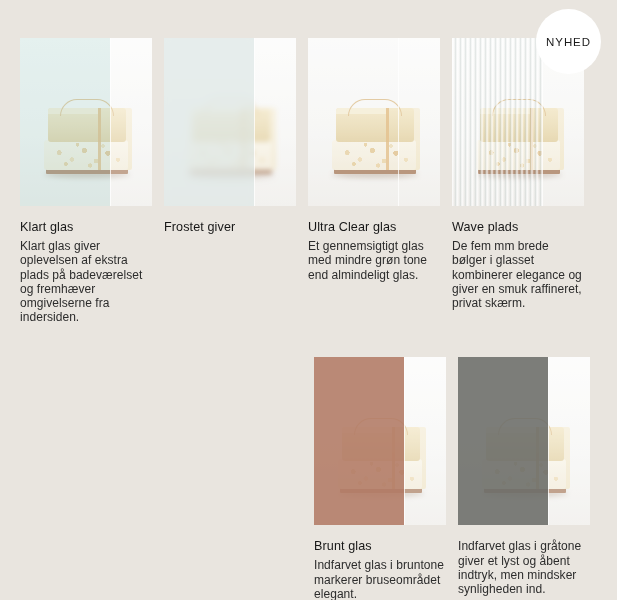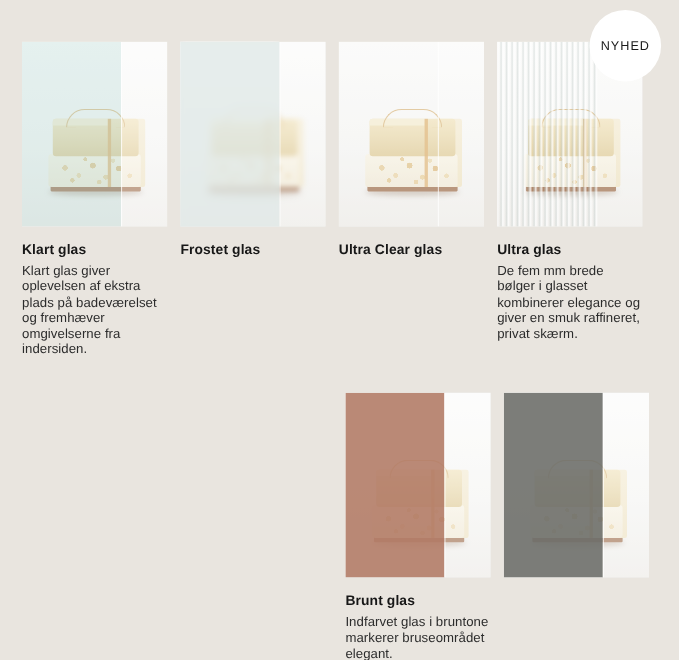--- a/index.html
+++ b/index.html
@@ -225,21 +225,21 @@
     pointer-events: none;
   }
 
   
   .caption {
     margin-top: 14px;
     width: 132px;
   }
   .cap-title {
     font-size: 12.6px;
-    font-weight: bold;
+    font-weight: normal;
     color: #171717;
     line-height: 1.2;
     margin: 0 0 4px 0;
     letter-spacing: 0.1px;
   }
   .cap-body {
     font-size: 12px;
     line-height: 14.2px;
     color: #2c2c2c;
     margin: 0;
@@ -303,21 +303,21 @@
             <div class="string2"></div>
               <div class="string"></div>
           </div>
           <div class="pane pane-left">
               <div class="blurmask"></div>
             </div>
           <div class="pane pane-right"></div>
           <div class="edge"></div>
         </div>
         <div class="caption">
-          <h3 class="cap-title">Frostet glas</h3>
+          <h3 class="cap-title">Frostet giver</h3>
         </div>
       </div>
 
       <div class="card">
         <div class="thumb v-ultra">
           <div class="scene"></div>
           <div class="soap">
             <div class="shadow"></div>
               <div class="board"></div>
             <div class="right-block"></div>
@@ -329,20 +329,21 @@
               </div>
             <div class="string2"></div>
               <div class="string"></div>
           </div>
           <div class="pane pane-left"></div>
           <div class="pane pane-right"></div>
           <div class="edge"></div>
         </div>
         <div class="caption">
           <h3 class="cap-title">Ultra Clear glas</h3>
+          <p class="cap-body">Et gennemsigtigt glas med mindre grøn tone end almindeligt glas.</p>
         </div>
       </div>
 
       <div class="card">
         <div class="thumb v-wave">
           <div class="scene"></div>
           <div class="soap">
             <div class="shadow"></div>
               <div class="board"></div>
             <div class="right-block"></div>
@@ -353,21 +354,21 @@
                 <div class="face"></div>
               </div>
             <div class="string2"></div>
               <div class="string"></div>
           </div>
           <div class="pane pane-left"></div>
           <div class="pane pane-right"></div>
           <div class="edge"></div>
         </div>
         <div class="caption">
-          <h3 class="cap-title">Ultra glas</h3>
+          <h3 class="cap-title">Wave plads</h3>
           <p class="cap-body">De fem mm brede bølger i glasset kombinerer elegance og giver en smuk raffineret, privat skærm.</p>
         </div>
       </div>
 
     </div>
 
     <div class="row">
 
       <div class="card">
         <div class="thumb v-brown">
@@ -409,19 +410,20 @@
                 <div class="face"></div>
               </div>
             <div class="string2"></div>
               <div class="string"></div>
           </div>
           <div class="pane pane-left"></div>
           <div class="pane pane-right"></div>
           <div class="edge"></div>
         </div>
         <div class="caption">
+          <p class="cap-body">Indfarvet glas i gråtone giver et lyst og åbent indtryk, men mindsker synligheden ind.</p>
         </div>
       </div>
 
     </div>
 
   </div>
 </div>
 
 </body></html>

